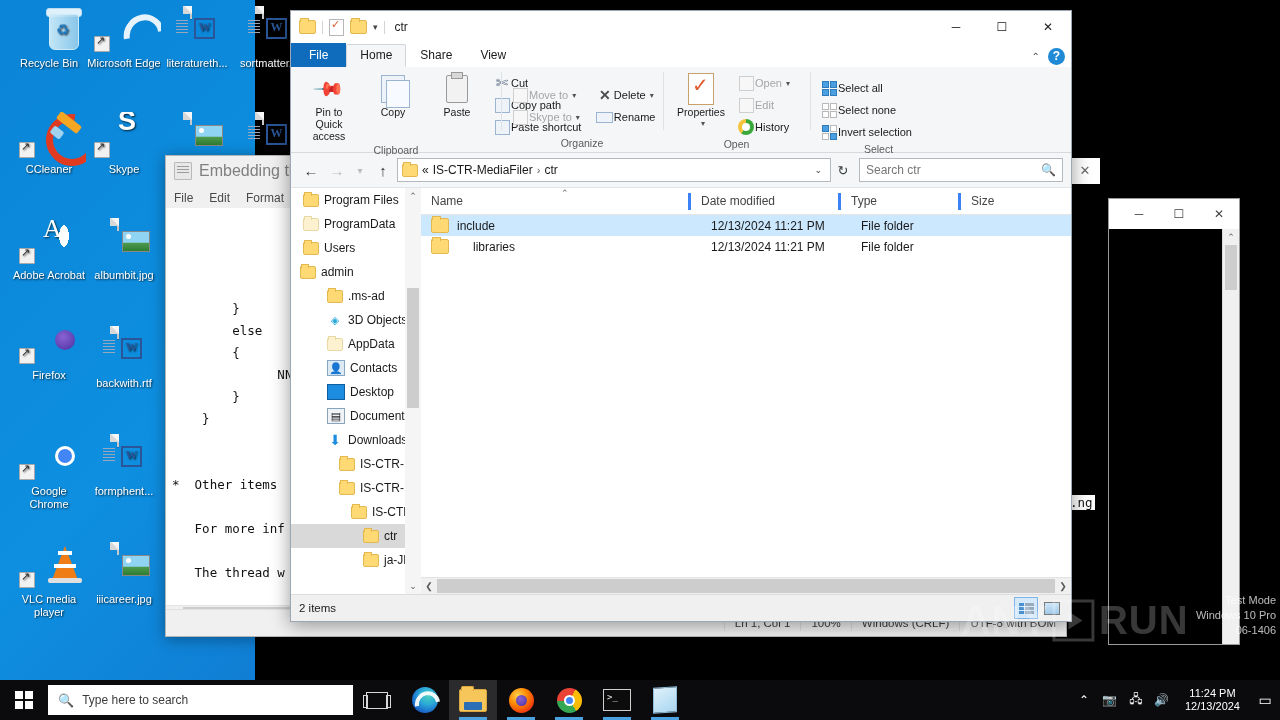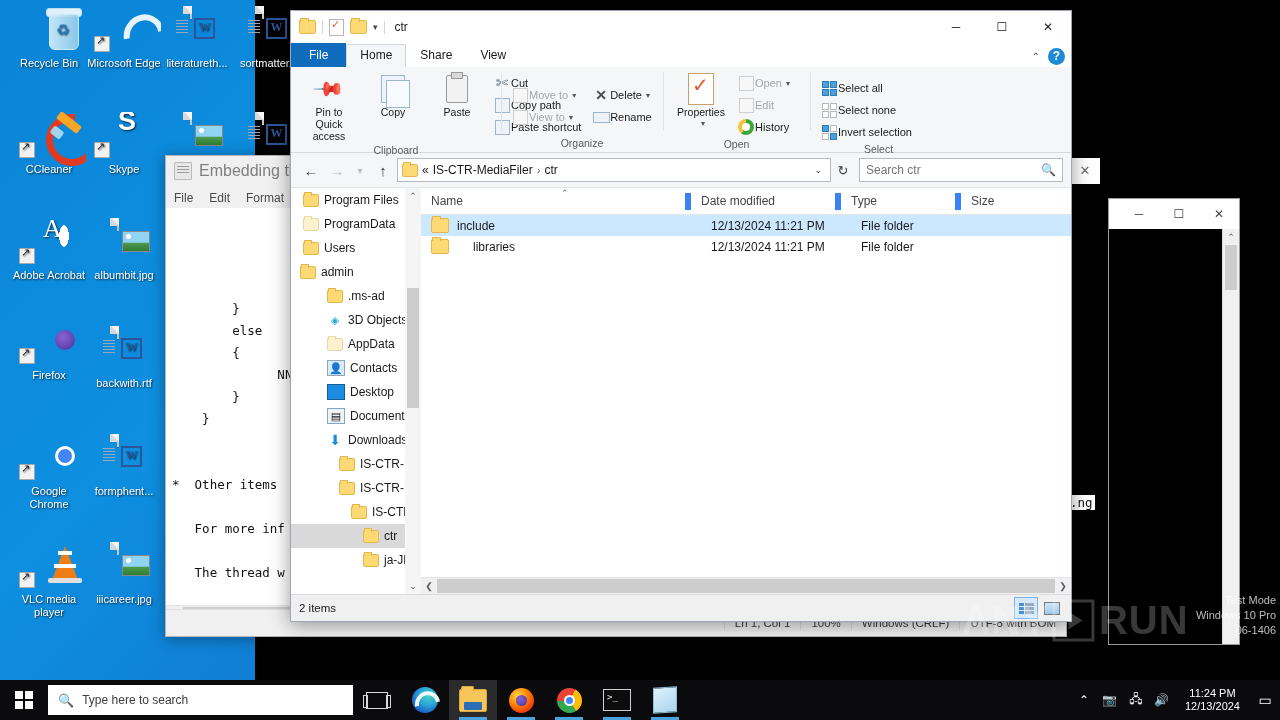--- a/index.html
+++ b/index.html
@@ -236,21 +236,21 @@
   .nfolder.pale{background:#fdf2cf;border-color:#e8d9a4;}
   .nfolder.pale:before{background:#fdf2cf;border-color:#e8d9a4;}
   .nicon{width:16px;height:14px;margin-right:5px;flex:none;display:flex;align-items:center;justify-content:center;font-size:11px;}
   #ex-navscroll{position:absolute;right:0;top:0;bottom:0;width:16px;background:#f5f5f5;}
   #ex-navscroll .a{height:16px;text-align:center;font-size:9px;color:#606060;line-height:16px;}
   #ex-navscroll .th{position:absolute;left:2px;right:2px;top:100px;height:120px;background:#cdcdcd;}
   #ex-navscroll .b{position:absolute;bottom:0;left:0;right:0;height:16px;text-align:center;font-size:9px;color:#606060;line-height:16px;}
 
   #ex-list{flex:1;display:flex;flex-direction:column;position:relative;background:#fff;}
   #ex-head{height:26px;display:flex;align-items:center;border-bottom:1px solid #e5e5e5;font-size:12px;color:#444;position:relative;}
-  #ex-head .hc{padding-left:10px;border-right:6px solid #3b82f6;height:17px;line-height:17px;box-sizing:border-box;}
+  #ex-head .hc{padding-left:10px;border-right:3px solid #3b82f6;height:17px;line-height:17px;box-sizing:border-box;}
   #ex-head .sortmark{position:absolute;left:140px;top:0px;font-size:9px;color:#6a6a6a;}
   .filerow{display:flex;align-items:center;height:21px;font-size:12px;color:#1a1a1a;}
   .filerow.sel{background:#cce8ff;}
   .filerow .c{padding-left:10px;box-sizing:border-box;white-space:nowrap;overflow:hidden;}
   .filerow .fi{width:16px;height:13px;background:#ffd974;border:1px solid #e2b84f;border-radius:1px 2px 2px 2px;
     position:relative;margin-left:10px;margin-right:8px;flex:none;}
   .filerow .fi:before{content:"";position:absolute;left:0;top:-3px;width:7px;height:3px;background:#ffd974;
     border:1px solid #e2b84f;border-bottom:none;}
   #ex-hscroll{height:16px;background:#f0f0f0;border-top:1px solid #e3e3e3;position:relative;}
   #ex-hscroll .th{position:absolute;left:16px;right:16px;top:1px;height:14px;background:#cdcdcd;}
@@ -583,21 +583,21 @@
               <span class="si">
                   <span class="i-sq" style="border-color:#cfcfcf;background:#f7f7f7"></span>
                 </span>
               <span>Move to</span>
               <span class="caret-sm">▾</span>
             </div>
             <div class="smallbtn dim">
               <span class="si">
                   <span class="i-sq" style="border-color:#cfcfcf;background:#f7f7f7"></span>
                 </span>
-              <span>View to</span>
+              <span>Skype to</span>
               <span class="caret-sm">▾</span>
             </div>
           </div>
           <div class="smallcol" style="margin-left:8px">
             <div class="smallbtn">
               <span class="si">
                   <span class="i-x">✕</span>
                 </span>
               <span>Delete</span>
               <span class="caret-sm">▾</span>

